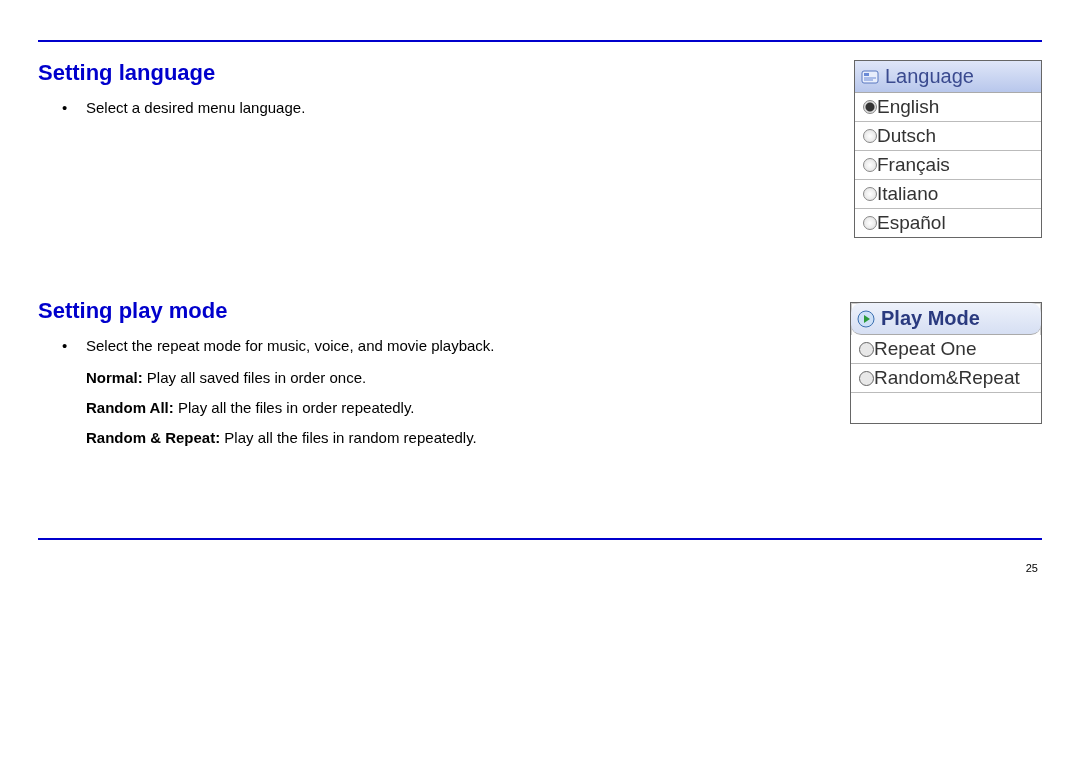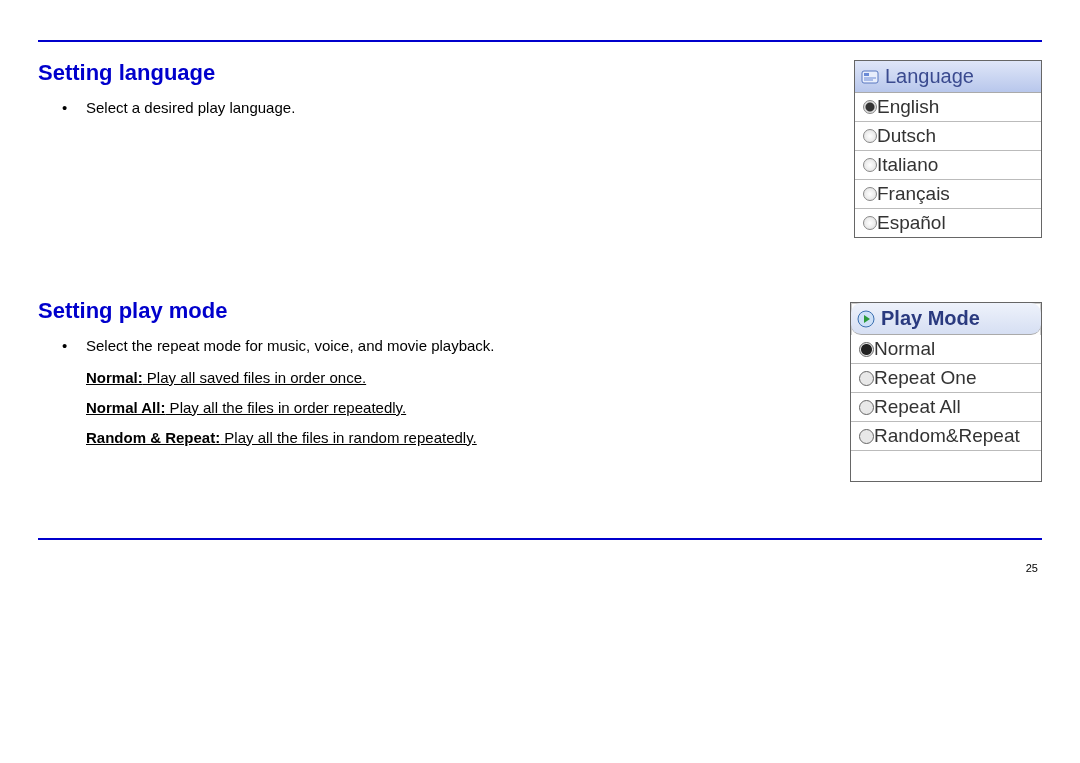--- a/index.html
+++ b/index.html
@@ -71,21 +71,20 @@
     content: "•";
     position: absolute;
     left: 24px;
     top: 0;
     font-size: 15px;
   }
   .sub-list {
     list-style: none;
     margin: 2px 0 0 0;
     padding: 0;
-    text-decoration: underline;
   }
   .sub-list > li {
     font-size: 15px;
     line-height: 2.0;
     padding-left: 48px;
   }
   .bold { font-weight: bold; }
 
   
   .ui-box {
@@ -154,21 +153,21 @@
 </head>
 <body>
 
 <div class="page">
   <hr class="hr-top">
 
   <div class="section">
     <div class="text-col">
       <h2 class="section-heading">Setting language</h2>
       <ul class="bullets">
-        <li>Select a desired play language.</li>
+        <li>Select a desired menu language.</li>
       </ul>
     </div>
     <div class="ui-box language">
       <div class="ui-header lang-hdr">
         <span class="hdr-icon">
           <svg viewBox="0 0 18 18" width="18" height="18">
             <rect x="1" y="3" width="16" height="12" rx="2" fill="#e8eefc" stroke="#5a78c0" stroke-width="1"></rect>
             <rect x="3" y="5" width="5" height="3" fill="#6a8ad6"></rect>
             <line x1="3" y1="10" x2="15" y2="10" stroke="#6a8ad6" stroke-width="1"></line>
             <line x1="3" y1="12" x2="12" y2="12" stroke="#6a8ad6" stroke-width="1"></line>
@@ -179,72 +178,64 @@
       <div class="ui-row">
         <span class="radio selected"></span>
         <span>English</span>
       </div>
       <div class="ui-row">
         <span class="radio"></span>
         <span>Dutsch</span>
       </div>
       <div class="ui-row">
         <span class="radio"></span>
+        <span>Français</span>
+      </div>
+      <div class="ui-row">
+        <span class="radio"></span>
         <span>Italiano</span>
-      </div>
-      <div class="ui-row">
-        <span class="radio"></span>
-        <span>Français</span>
       </div>
       <div class="ui-row">
         <span class="radio"></span>
         <span>Español</span>
       </div>
     </div>
   </div>
 
   <div class="section">
     <div class="text-col">
       <h2 class="section-heading">Setting play mode</h2>
       <ul class="bullets">
         <li>Select the repeat mode for music, voice, and movie playback.</li>
       </ul>
       <ul class="sub-list">
         <li>
           <span class="bold">Normal:</span><span> Play all saved files in order once.</span>
         </li>
         <li>
-          <span class="bold">Normal All:</span><span> Play all the files in order repeatedly.</span>
+          <span class="bold">Random All:</span><span> Play all the files in order repeatedly.</span>
         </li>
         <li>
           <span class="bold">Random &amp; Repeat:</span><span> Play all the files in random repeatedly.</span>
         </li>
       </ul>
     </div>
     <div class="ui-box playmode">
       <div class="ui-header pm-hdr">
         <span class="play-icon">
           <svg viewBox="0 0 18 18" width="18" height="18">
             <circle cx="9" cy="9" r="8" fill="#cde0f7" stroke="#3a6fb0" stroke-width="1"></circle>
             <polygon points="7,5 13,9 7,13" fill="#2a9a3a"></polygon>
           </svg>
         </span>
         <span>Play Mode</span>
       </div>
       <div class="ui-row">
-        <span class="radio pm selected"></span>
-        <span>Normal</span>
-      </div>
-      <div class="ui-row">
         <span class="radio pm"></span>
         <span>Repeat One</span>
-      </div>
-      <div class="ui-row">
-        <span class="radio pm"></span>
-        <span>Repeat All</span>
       </div>
       <div class="ui-row">
         <span class="radio pm"></span>
         <span>Random&amp;Repeat</span>
       </div>
       <div class="ui-row empty"></div>
     </div>
   </div>
 
   <hr class="hr-bottom">

